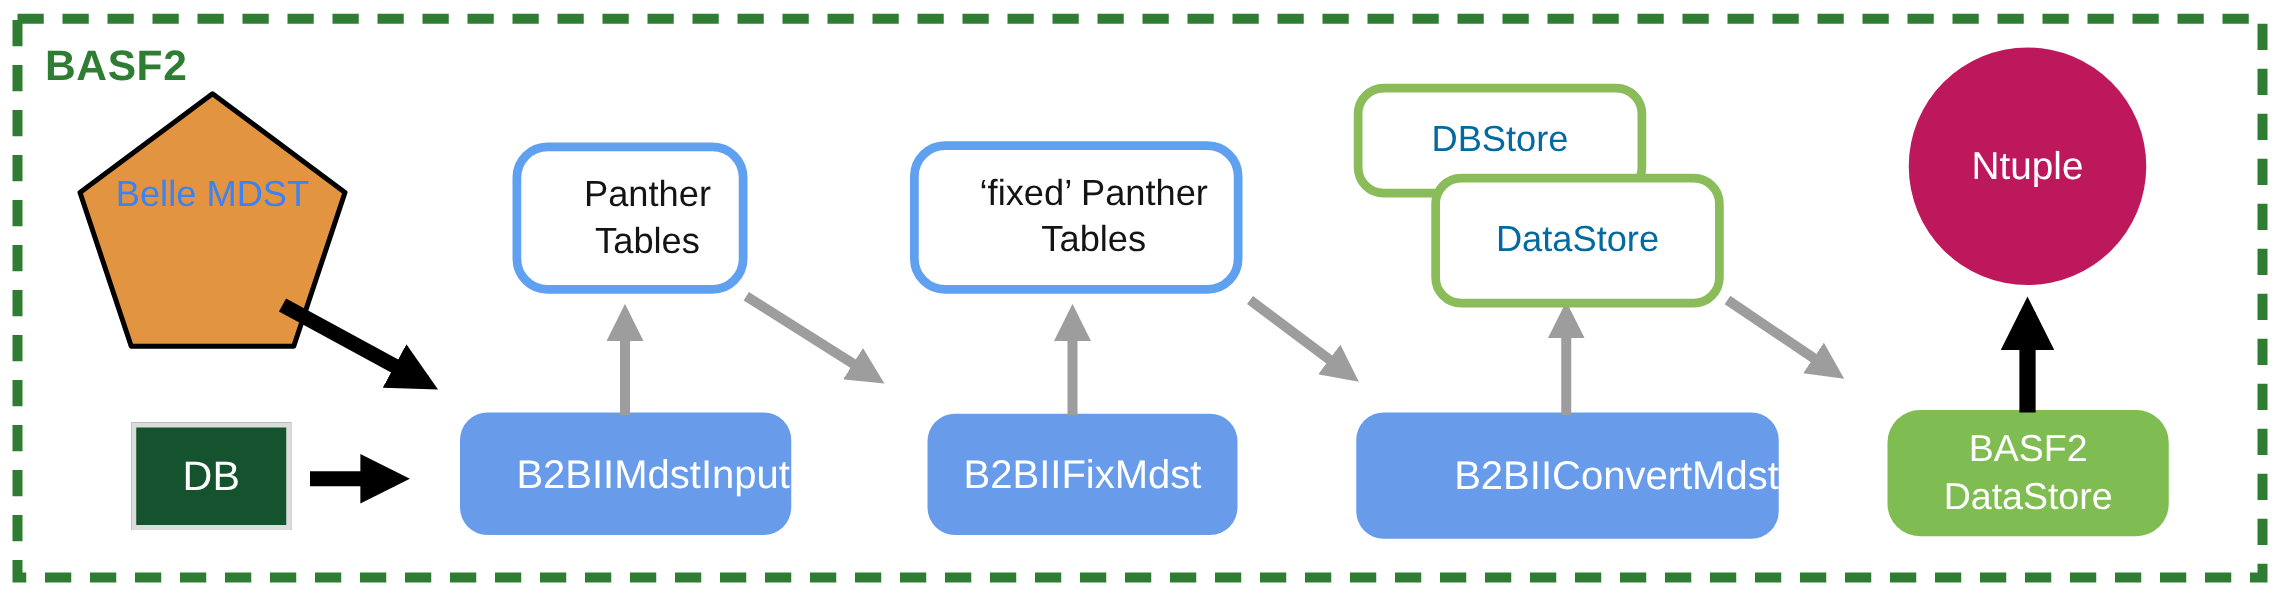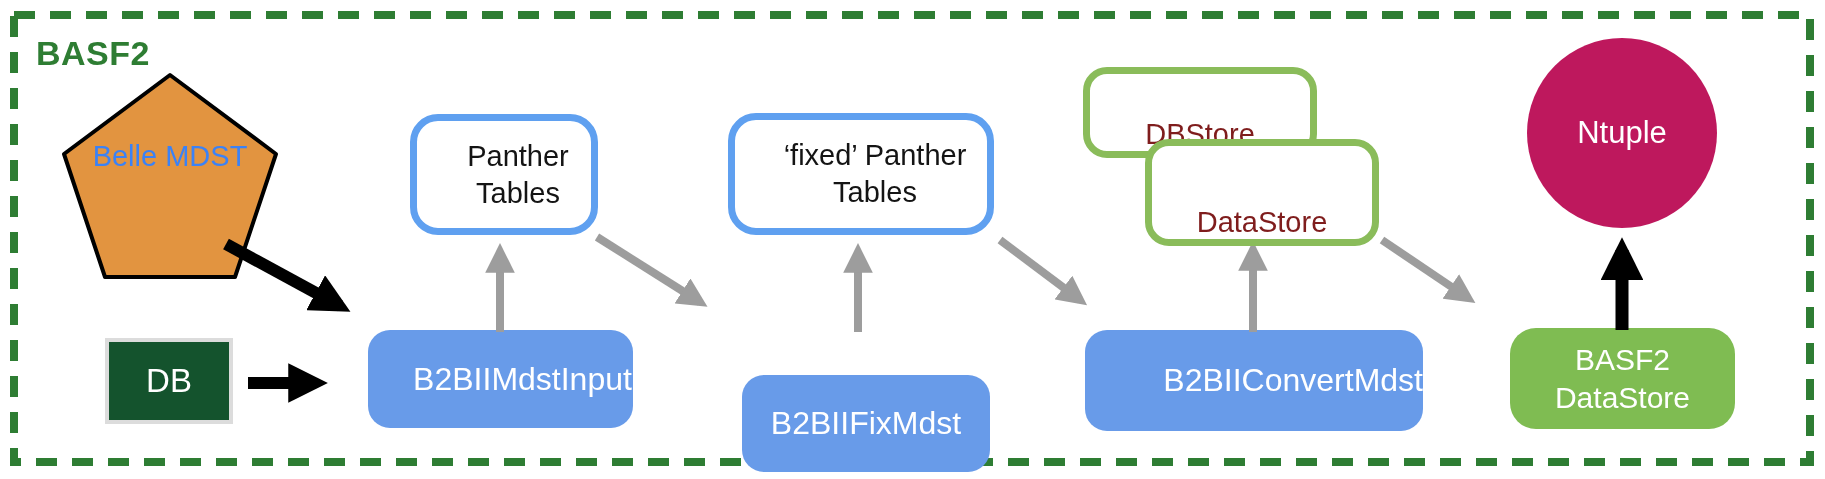--- a/index.html
+++ b/index.html
@@ -49,44 +49,43 @@
   }
 
   
   .module {
     background: #689BE9;
     border-radius: 22px;
     color: #ffffff;
     font-size: 32px;
   }
   .mdst-input   { left: 368px;  top: 330px; width: 265px; height: 98px; padding-left: 44px;  }
-  .fix-mdst     { left: 742px;  top: 331px; width: 248px; height: 97px; margin-top: 44px;  }
+  .fix-mdst     { left: 742px;  top: 331px; width: 248px; height: 97px;  }
   .convert-mdst { left: 1085px; top: 330px; width: 338px; height: 101px; justify-content: flex-end; }
 
   
   .table-box {
     background: #ffffff;
     border: 7px solid #5FA0F0;
     border-radius: 28px;
     color: #141414;
     font-size: 29px;
     line-height: 37px;
     padding-left: 28px;
   }
   .panther       { left: 410px; top: 114px; width: 188px; height: 121px; }
   .fixed-panther { left: 728px; top: 113px; width: 266px; height: 122px; }
 
   
   .store-box {
     background: #ffffff;
     border: 7px solid #8ABC5A;
     border-radius: 24px;
-    color: #7f1d1d;
+    color: #0369a1;
     font-size: 29px;
-    align-items: flex-end;
   }
   .dbstore   { left: 1083px; top: 67px;  width: 234px; height: 91px; z-index: 1; }
   .datastore { left: 1145px; top: 139px; width: 234px; height: 107px; z-index: 2; }
 
   
   .analysis-box {
     left: 1510px; top: 328px; width: 225px; height: 101px;
     background: #7FBC52;
     border-radius: 26px;
     color: #ffffff;

